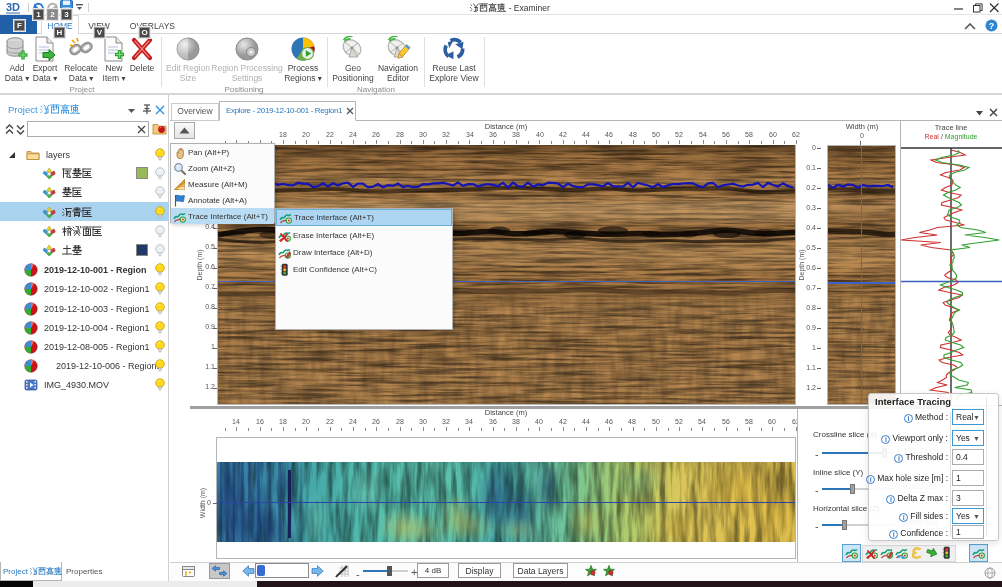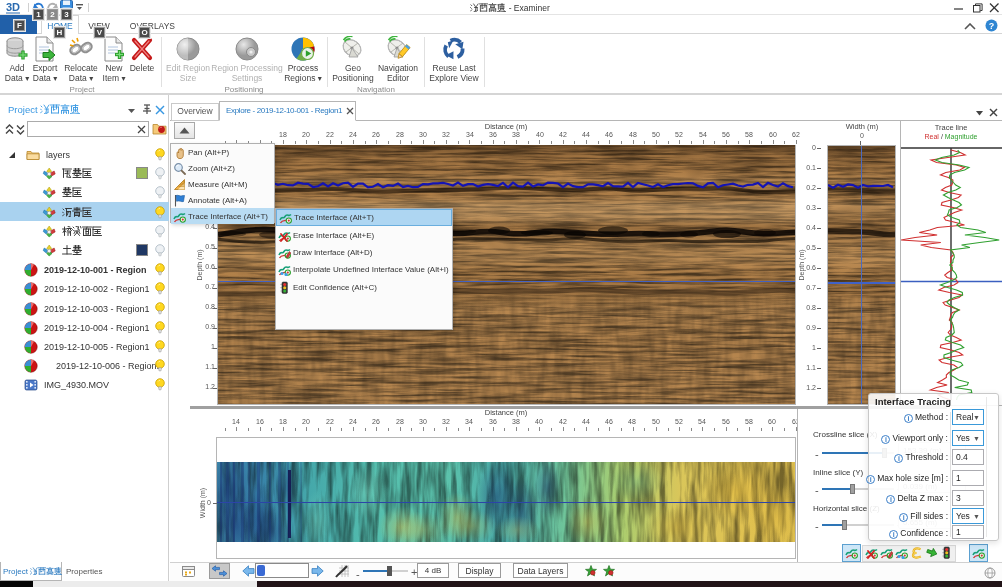--- a/index.html
+++ b/index.html
@@ -728,21 +728,21 @@
 <path d="M4.2 3.4 a2.4 2.4 0 0 1 1.8 -1.2" stroke="#fff2a0" stroke-width="1" fill="none"></path>
     </svg></div>
 
 <div class="abs" style="left:24px;top:337px;height:19px;display:flex;align-items:center;font-weight:normal;font-size:9px">
     <svg width="14" height="14" viewBox="0 0 14 14">
       <circle cx="7" cy="7" r="6.2" fill="#cc1414" stroke="#8a0a0a" stroke-width="0.6"></circle>
 <path d="M7 7 L7 0.8 A6.2 6.2 0 0 0 0.8 7 Z" fill="#3a8fd4"></path>
 <path d="M7 7 L0.8 7 A6.2 6.2 0 0 0 7 13.2 Z" fill="#2fae2f"></path>
 <path d="M7 7 L7 0.8 A6.2 6.2 0 0 1 10 1.6 Z" fill="#e86a6a"></path>
     </svg>
-    <span style="margin-left:6px;white-space:nowrap">2019-12-10-005 - Region1</span>
+    <span style="margin-left:6px;white-space:nowrap">2019-12-08-005 - Region1</span>
   </div>
 <div class="abs" style="left:154px;top:340px"><svg width="12" height="13" viewBox="0 0 12 13">
       <circle cx="6" cy="5" r="4.3" fill="#ffd820" stroke="#c8a000" stroke-width="0.8"></circle>
 <path d="M4.6 8.8 h2.8 l-0.4 3 h-2 Z" fill="#e8e8e8" stroke="#9a9a9a" stroke-width="0.6"></path>
 <path d="M4.2 3.4 a2.4 2.4 0 0 1 1.8 -1.2" stroke="#fff2a0" stroke-width="1" fill="none"></path>
     </svg></div>
 
 <div class="abs" style="left:24px;top:356px;height:19px;display:flex;align-items:center;font-weight:normal;font-size:9px">
     <svg width="14" height="14" viewBox="0 0 14 14">
       <circle cx="7" cy="7" r="6.2" fill="#cc1414" stroke="#8a0a0a" stroke-width="0.6"></circle>
@@ -1485,30 +1485,20 @@
         <svg width="13" height="13" viewBox="0 0 13 13">
           <path d="M1 9 C3 4 4 9 6 5.5 C8 2 9.5 6 12 3.5" fill="none" stroke="#18a078" stroke-width="1.6"></path>
 <path d="M1.5 12 C4 8 6 11 8.5 8.5" fill="none" stroke="#d03838" stroke-width="1.4"></path>
 <circle cx="9.8" cy="9.6" r="2.6" fill="#f4f9f4" stroke="#2ca02c" stroke-width="1.1"></circle>
 <circle cx="9.8" cy="9.6" r="1.1" fill="#d03838"></circle>
           <path d="M8 11 L11.5 5.5 L12.8 7 L9.8 12 Z" fill="#d44040" stroke="#8a1010" stroke-width="0.5"></path>
         </svg>
       </span>Draw Interface (Alt+D)</div>
 <div class="mi" style="height:17.4px;white-space:nowrap;overflow:hidden"><span class="mic">
         <svg width="13" height="13" viewBox="0 0 13 13">
-          <path d="M1 9 C3 4 4 9 6 5.5 C8 2 9.5 6 12 3.5" fill="none" stroke="#18a078" stroke-width="1.6"></path>
-<path d="M1.5 12 C4 8 6 11 8.5 8.5" fill="none" stroke="#d03838" stroke-width="1.4"></path>
-<circle cx="9.8" cy="9.6" r="2.6" fill="#f4f9f4" stroke="#2ca02c" stroke-width="1.1"></circle>
-<circle cx="9.8" cy="9.6" r="1.1" fill="#d03838"></circle>
-          <circle cx="4" cy="10.5" r="1.6" fill="#3aa0e8"></circle>
-          <circle cx="8" cy="11.5" r="1.6" fill="#3aa0e8"></circle>
-        </svg>
-      </span>Interpolate Undefined Interface Value (Alt+I)</div>
-<div class="mi" style="height:17.4px;white-space:nowrap;overflow:hidden"><span class="mic">
-        <svg width="13" height="13" viewBox="0 0 13 13">
           <rect x="4" y="1" width="5.4" height="11.4" rx="1.2" fill="#3a3a3a" stroke="#222" stroke-width="0.5"></rect>
 <circle cx="6.7" cy="3.4" r="1.5" fill="#e83030"></circle>
           <circle cx="6.7" cy="6.7" r="1.5" fill="#f0c020"></circle>
           <circle cx="6.7" cy="10" r="1.5" fill="#35b435"></circle>
 <g stroke="#888" stroke-width="0.8">
             <line x1="2.5" y1="3.4" x2="4" y2="3.4"></line>
             <line x1="2.5" y1="6.7" x2="4" y2="6.7"></line>
             <line x1="2.5" y1="10" x2="4" y2="10"></line>
           </g>
         </svg>

